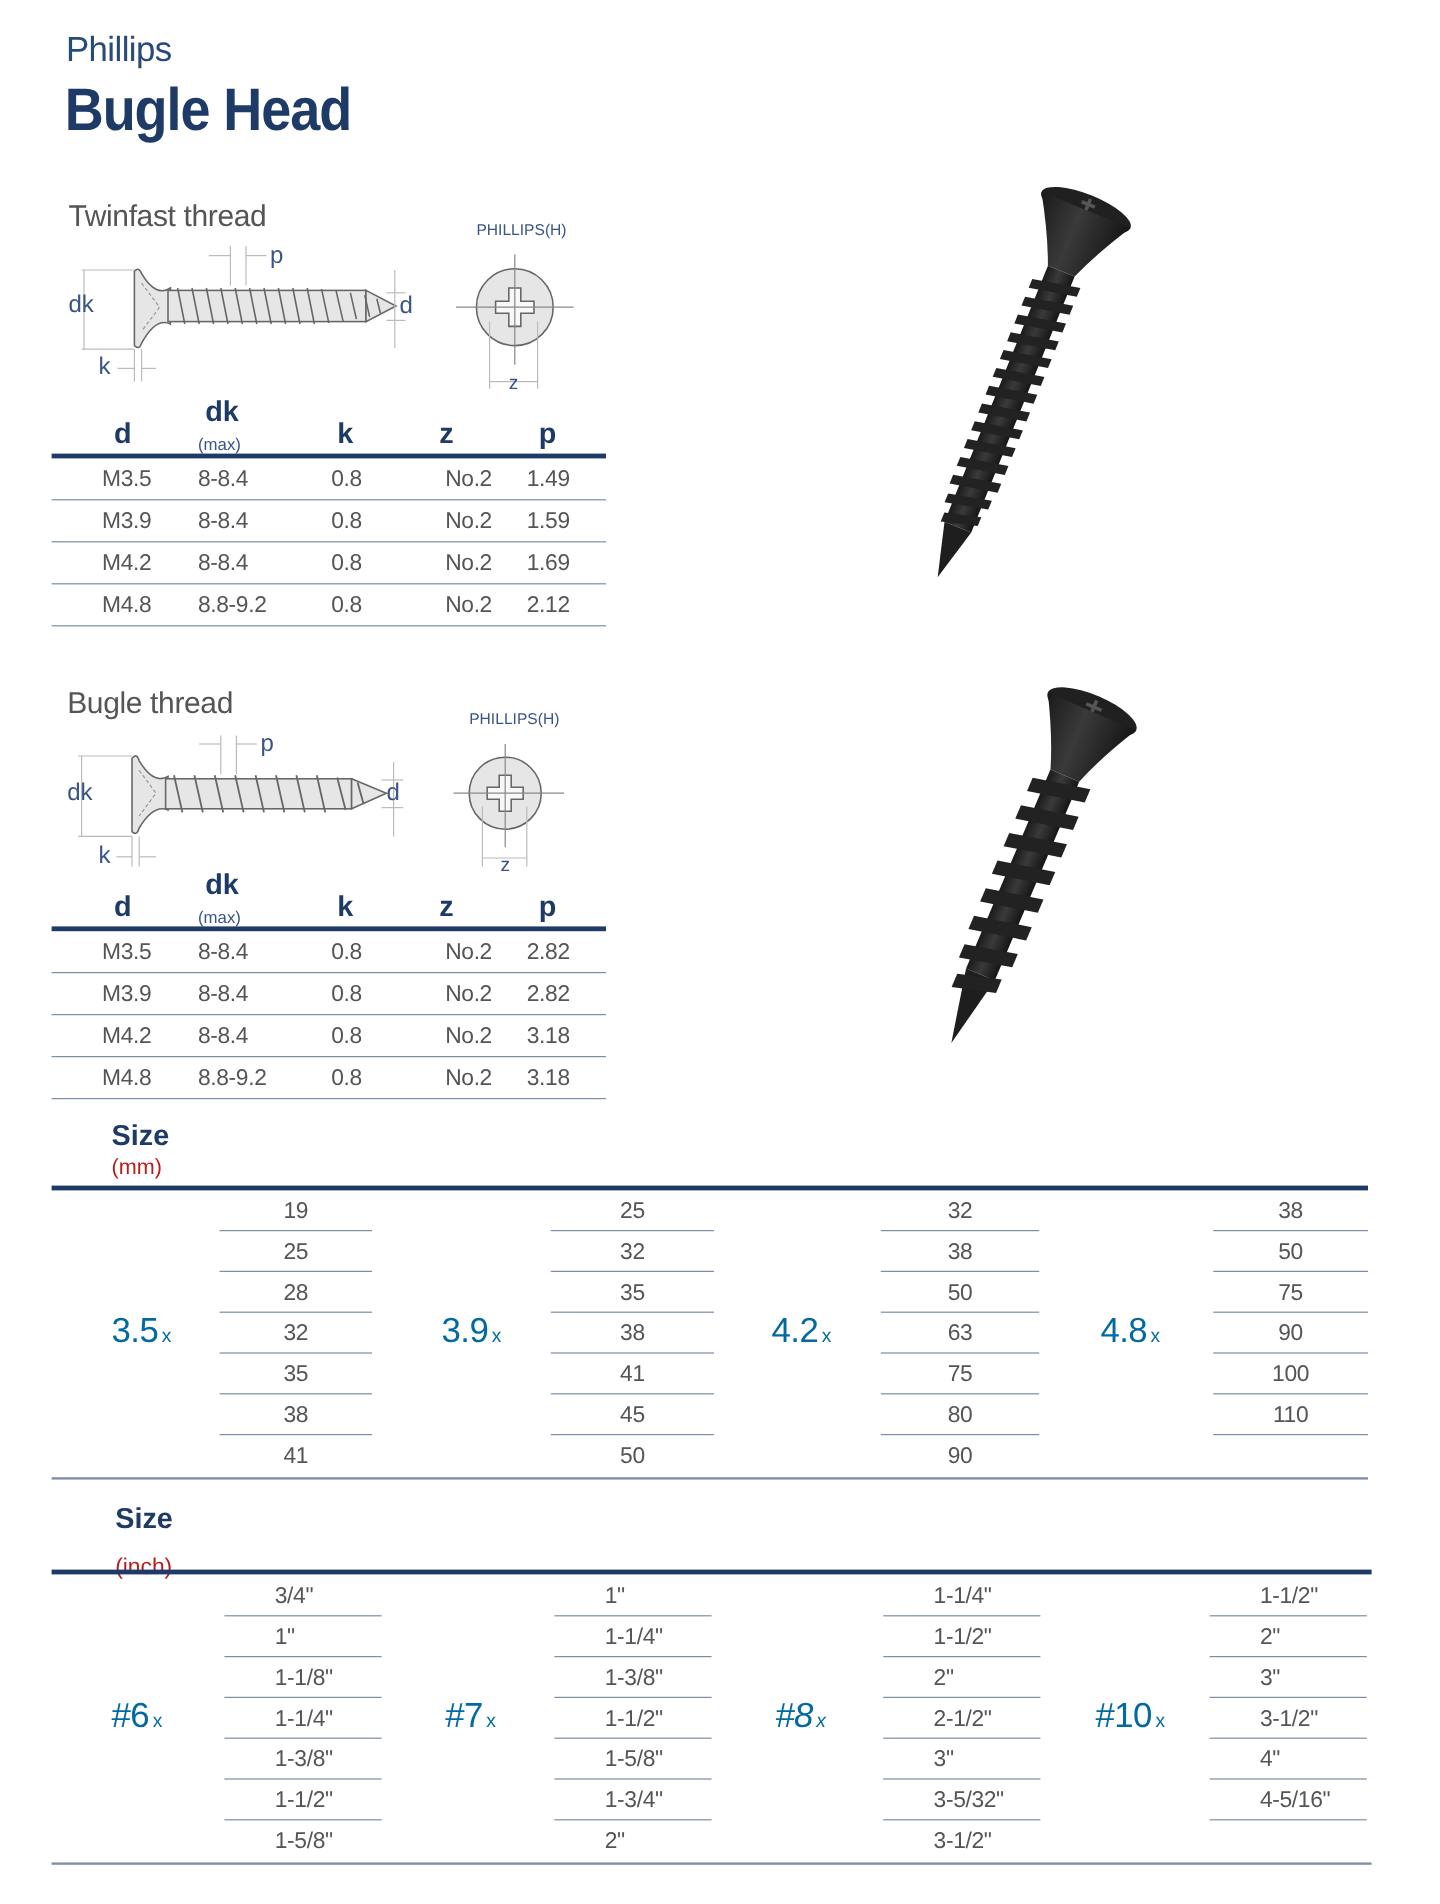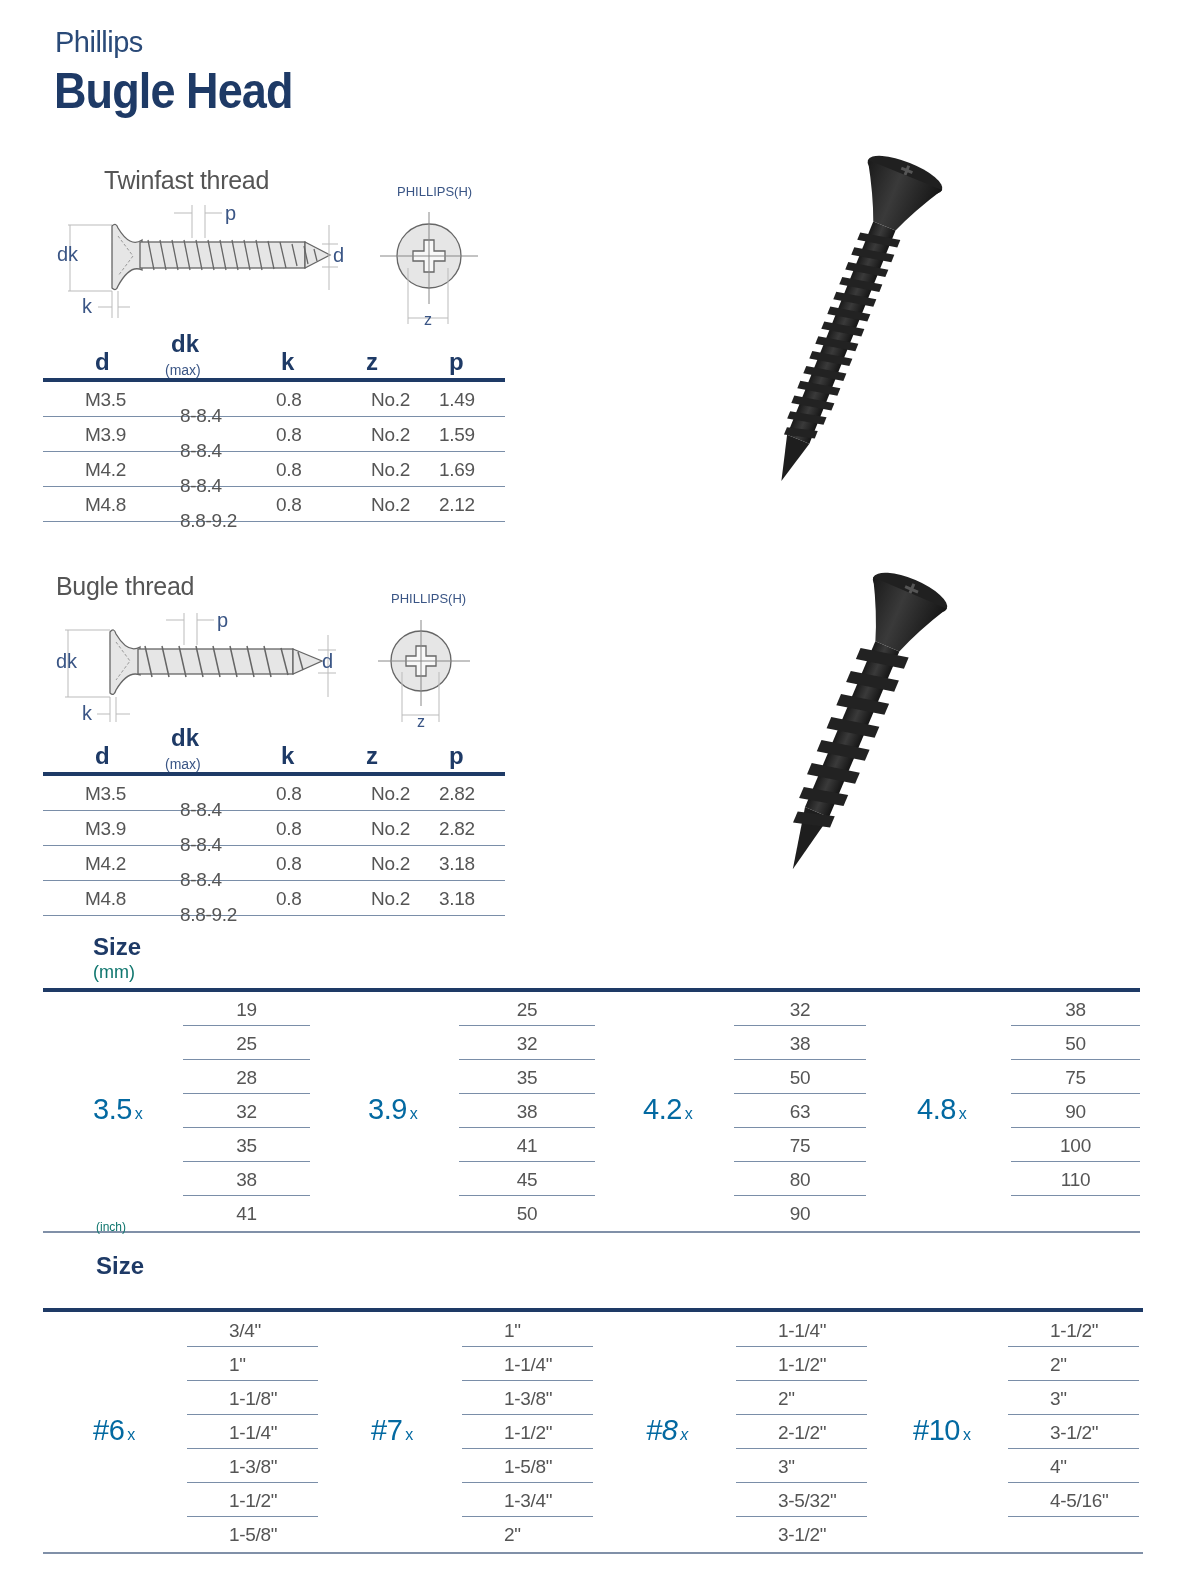--- a/index.html
+++ b/index.html
@@ -11,46 +11,46 @@
   .phillips-label { font-size:13px; color:#3a5585; letter-spacing:0px; }
 
   
   .spec-table { position:absolute; left:43px; width:462px; }
   .spec-head { position:relative; height:46px; border-bottom:4px solid #1e3a66; }
   .spec-head .h { position:absolute; bottom:2px; font-size:24px; font-weight:bold; color:#1e3a66; }
   .spec-head .hsub { position:absolute; bottom:0px; font-size:14px; color:#3a5585; }
   .spec-head .hdk { position:absolute; bottom:20px; font-size:24px; font-weight:bold; color:#1e3a66; }
   .spec-row { position:relative; height:34px; border-bottom:1.5px solid #7a8ea8; }
   .spec-row span { position:absolute; top:7px; font-size:19px; color:#555; letter-spacing:-0.3px; }
-  .c-d { left:42px; } .c-dk { left:137px;margin-top:16px; } .c-k { left:233px; } .c-z { left:328px; } .c-p { left:396px; }
+  .c-d { left:42px; } .c-dk { left:122px; } .c-k { left:233px; } .c-z { left:328px; } .c-p { left:396px; }
 
   
   .size-label { font-size:24px; font-weight:bold; color:#1e3a66; }
-  .size-unit { font-size:18px; color:#0f766e; }
+  .size-unit { font-size:18px; color:#b91c1c; }
   .thick-rule { position:absolute; left:43px; width:1097px; height:4px; background:#1e3a66; }
   .thin-rule { position:absolute; left:43px; width:1097px; height:1.5px; background:#8090a8; }
   .grp-label { position:absolute; font-size:29px; color:#0369a1; letter-spacing:-0.5px; }
   .grp-label .x { font-size:16px; margin-left:3px; }
   .len-col { position:absolute; width:128px; }
   .len-cell { position:relative; height:33px; border-bottom:1.5px solid #7a8ea8; text-align:center; }
   .len-cell.last { border-bottom:none; }
   .len-cell span { position:relative; top:7px; font-size:19px; color:#555; letter-spacing:-0.3px; }
   .len-col.inch .len-cell { text-align:left; }
   .len-col.inch .len-cell span { left:42px; }
 
   svg { position:absolute; overflow:visible; }
   .dimtxt { font-family:"Liberation Sans", sans-serif; fill:#3a5585; }
 </style>
 </head>
 <body>
 
 <div class="abs pre-title">Phillips</div>
 <div class="abs main-title">Bugle Head</div>
 
-<div class="abs section-title" style="left:57px;top:166px;margin-left:47px;">Twinfast thread</div>
+<div class="abs section-title" style="left:57px;top:166px;">Twinfast thread</div>
 
 <div>
   <svg class="abs" style="left:0;top:0;" width="1" height="1">
 
     <line x1="68" y1="225" x2="112" y2="225" stroke="#bbb" stroke-width="1"></line>
     <line x1="68" y1="291" x2="112" y2="291" stroke="#bbb" stroke-width="1"></line>
     <line x1="70" y1="225" x2="70" y2="291" stroke="#bbb" stroke-width="1"></line>
 
     <path d="M112,226 Q116,222 118,228 Q130,248 142,240 L142,270 Q130,264 118,286 Q116,292 112,288 Z" fill="#e6e6e6" stroke="#666" stroke-width="1.3"></path>
     <path d="M118,236 L133,256 L118,276" fill="none" stroke="#999" stroke-dasharray="3,2" stroke-width="1"></path>
@@ -340,21 +340,21 @@
     <div class="len-cell"><span>50</span></div>
     <div class="len-cell"><span>75</span></div>
     <div class="len-cell"><span>90</span></div>
     <div class="len-cell"><span>100</span></div>
     <div class="len-cell"><span>110</span></div>
   </div>
 </div>
 <div class="thin-rule" style="top:1231px;"></div>
 
 <div class="abs size-label" style="left:96px;top:1252px;">Size</div>
-<div class="abs size-unit" style="left:96px;top:1220px;font-size:12px;">(inch)</div>
+<div class="abs size-unit" style="left:96px;top:1296px;font-size:19px;">(inch)</div>
 <div class="thick-rule" style="top:1308px;width:1100px;"></div>
 
 <div>
 
   <div class="grp-label" style="left:93px;top:1414px;"><span>#6</span><span class="x">x</span></div>
   <div class="len-col inch" style="left:187px;top:1313px;width:131px;">
     <div class="len-cell"><span>3/4"</span></div>
     <div class="len-cell"><span>1"</span></div>
     <div class="len-cell"><span>1-1/8"</span></div>
     <div class="len-cell"><span>1-1/4"</span></div>

